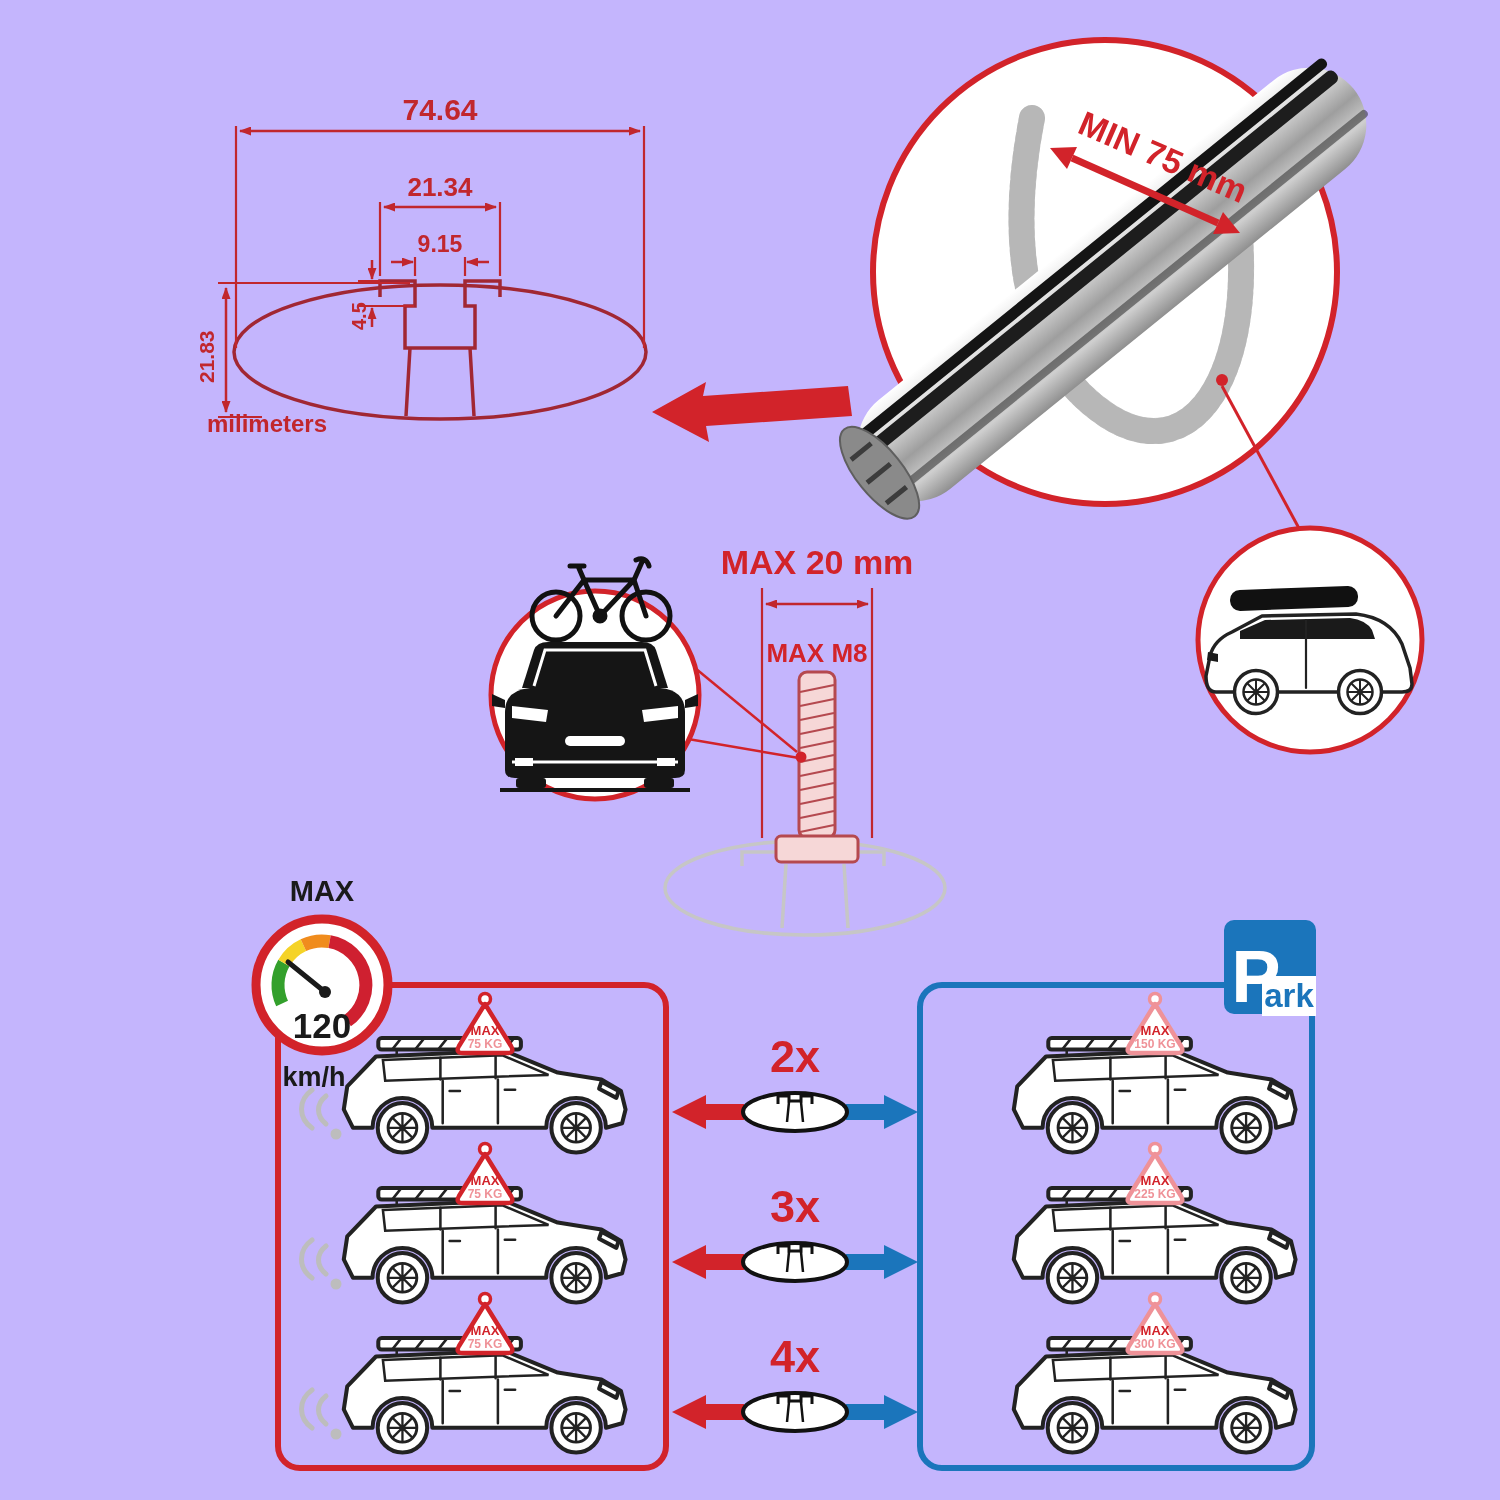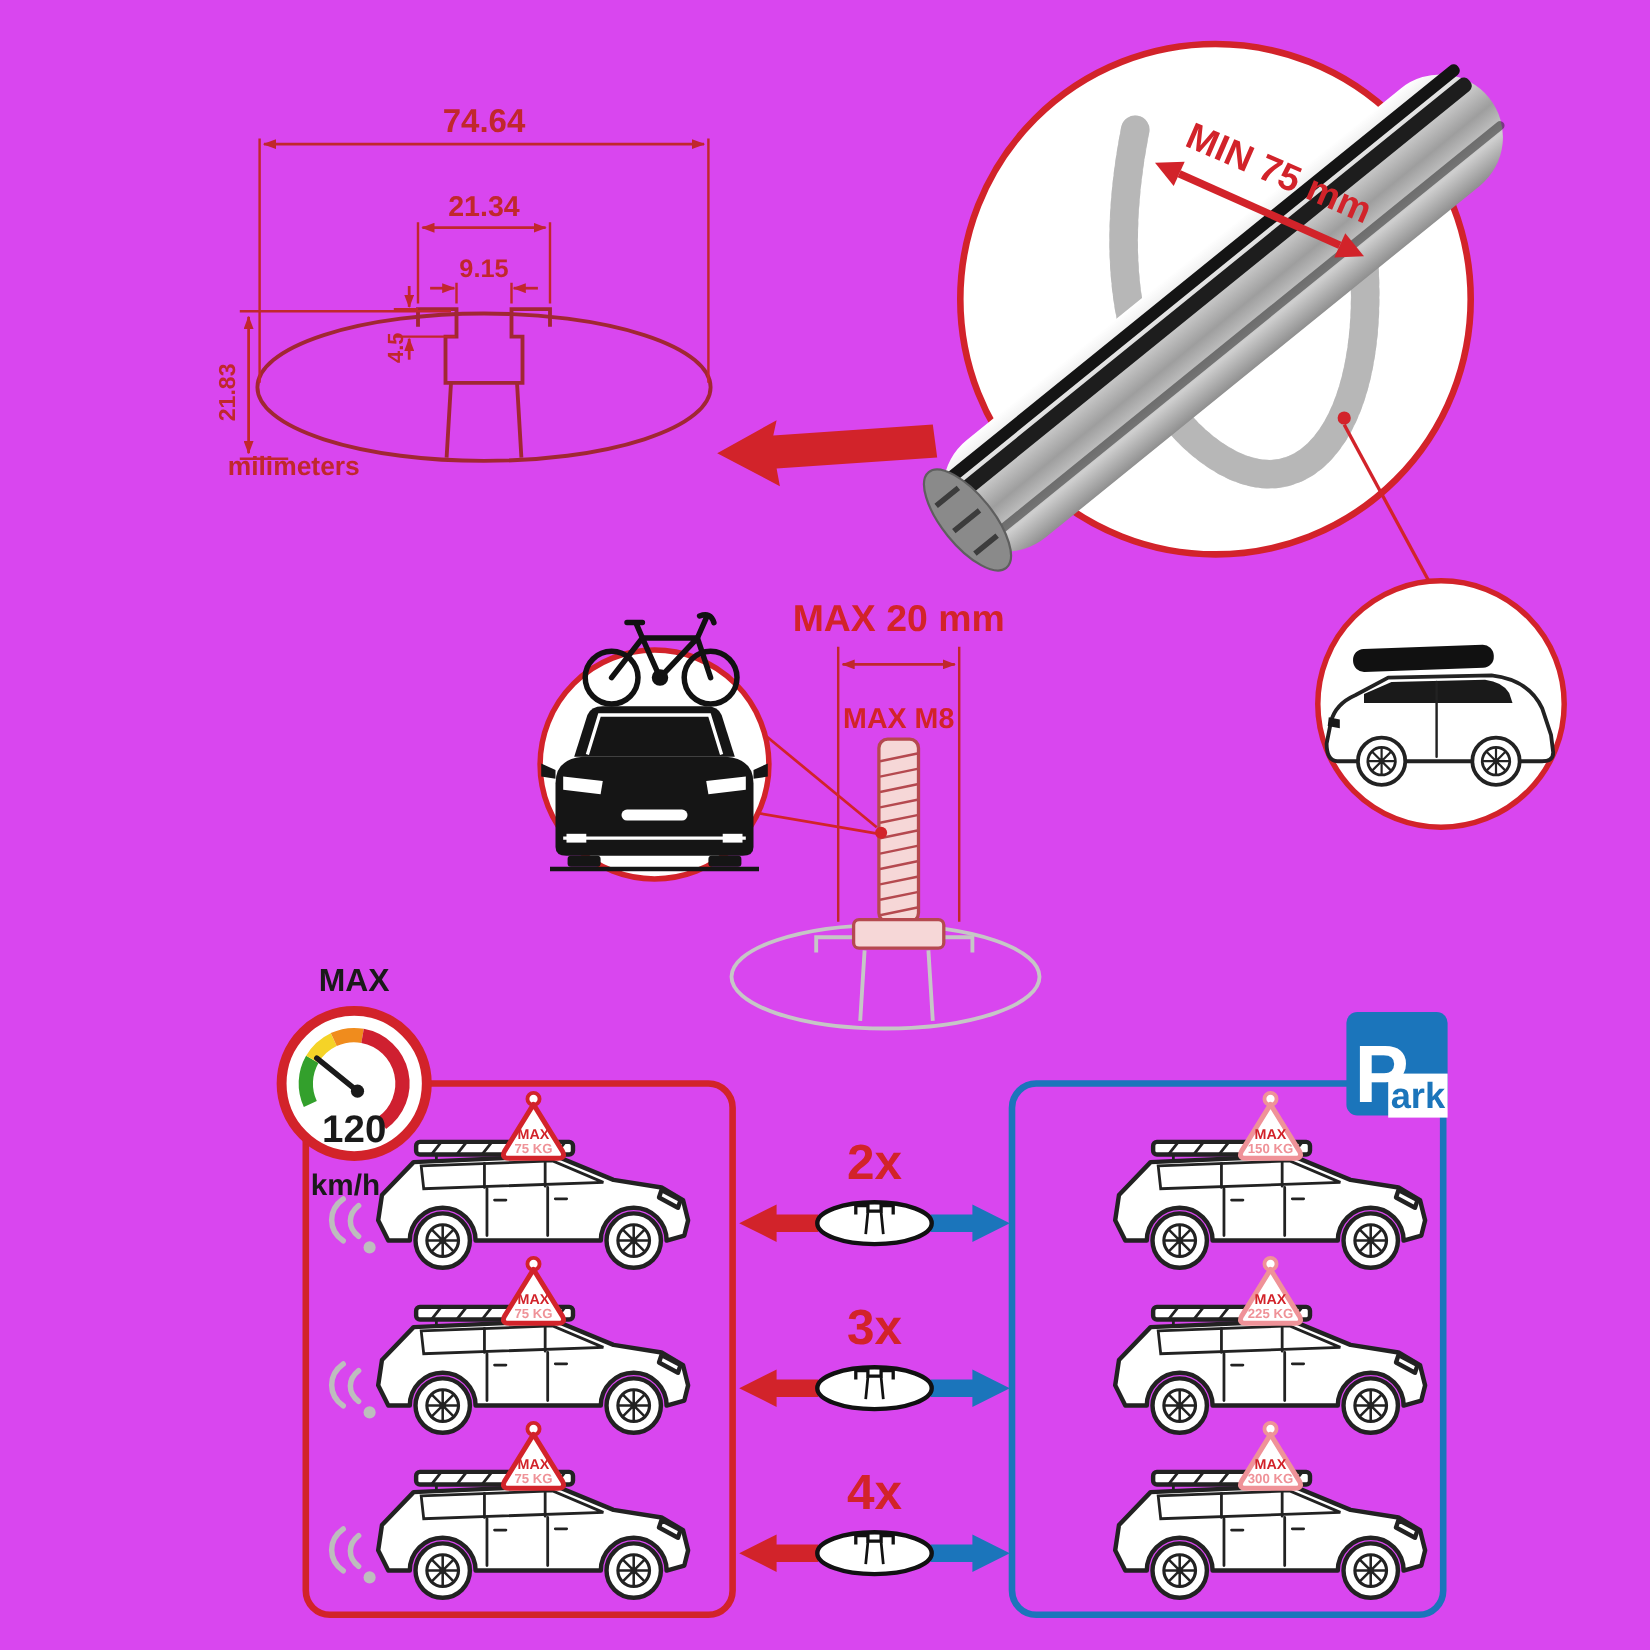--- a/index.html
+++ b/index.html
@@ -1,16 +1,16 @@
 <!DOCTYPE html>
 <html><head>
 <meta charset="utf-8">
 <style>
   html,body{margin:0;padding:0;background:#fff;}
-  .canvas{width:1500px;height:1500px;position:relative;background:#d946ef;overflow:hidden;}
+  .canvas{width:1500px;height:1500px;position:relative;background:#c4b5fd;overflow:hidden;}
   text{font-family:"Liberation Sans",sans-serif;}
   .dimtext{fill:#c1272d;font-weight:bold;}
   .dim{stroke:#c1272d;stroke-width:2.2;fill:none;}
   .dimline{stroke:#c1272d;stroke-width:2.5;fill:none;}
   .profile{stroke:#a12733;stroke-width:3.5;fill:none;}
   .blk{fill:#1a1a1a;font-weight:bold;}
   .signmax{fill:#d2232a;font-weight:bold;font-size:13px;text-anchor:middle;}
   .signload{fill:#ef9298;font-weight:bold;font-size:12px;text-anchor:middle;}
   .mult{fill:#d2232a;font-weight:bold;font-size:45px;text-anchor:middle;}
   .carline{stroke:#222;stroke-width:3.5;fill:#fff;stroke-linejoin:round;stroke-linecap:round;}

